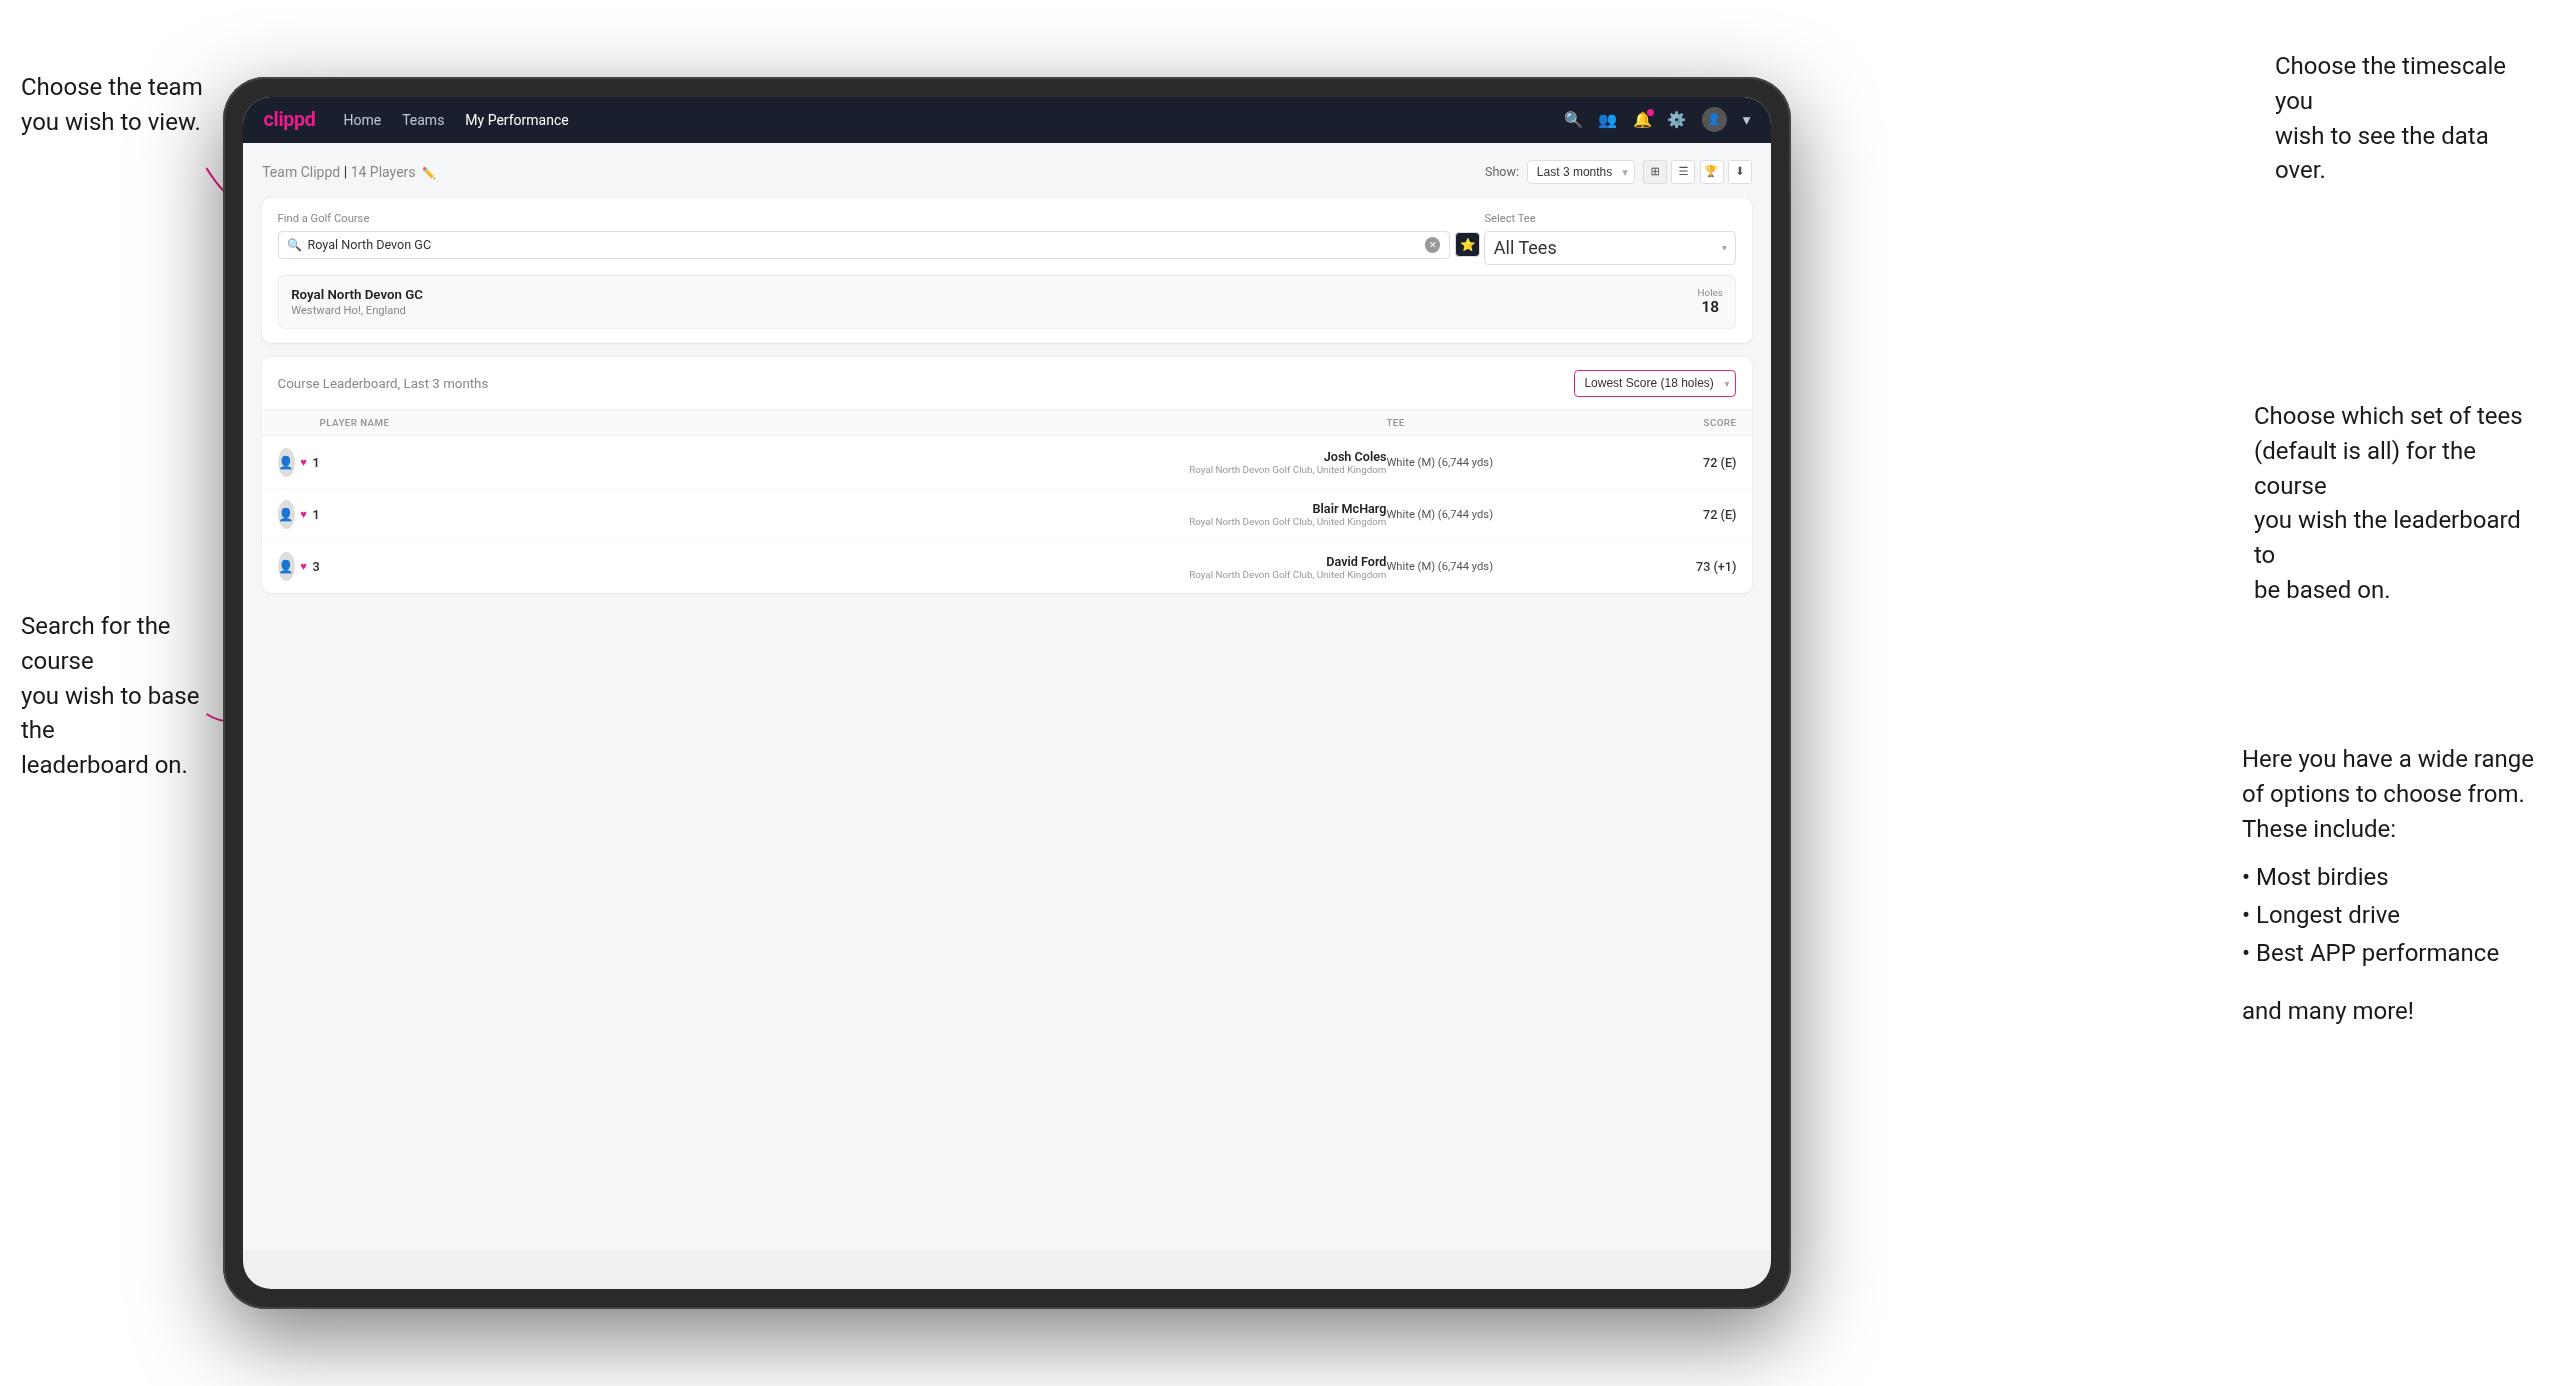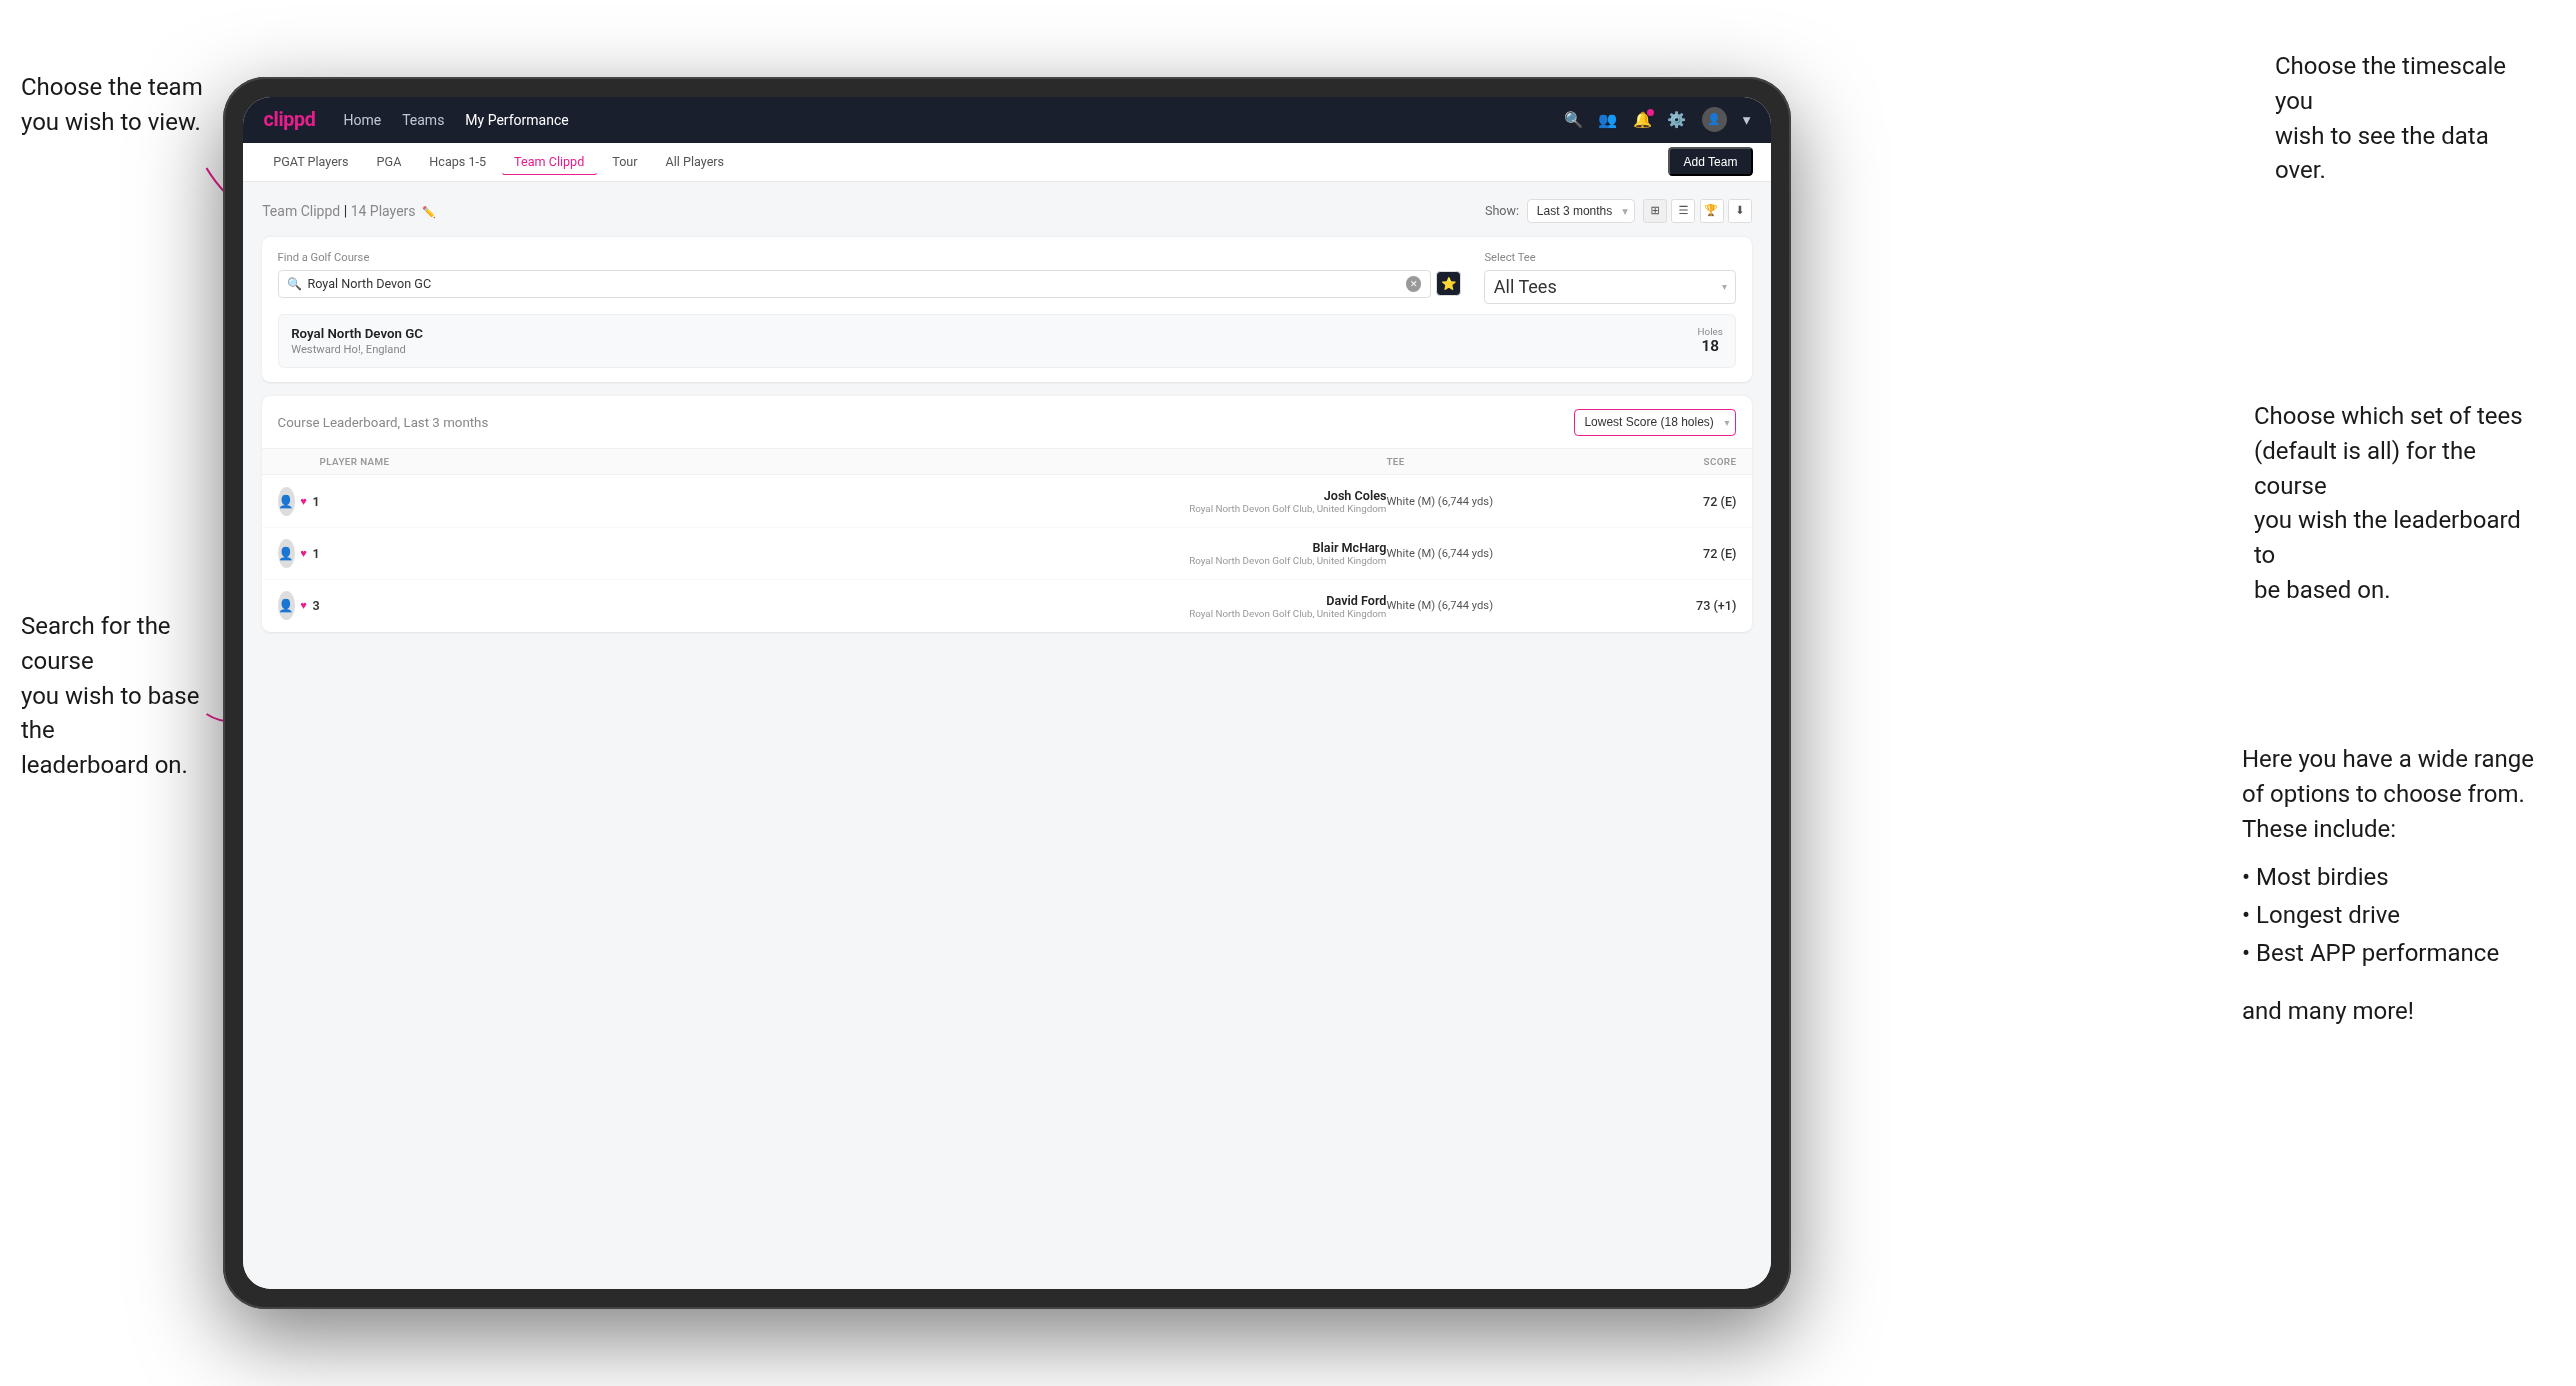--- a/index.html
+++ b/index.html
@@ -194,21 +194,21 @@
     
     .search-section {
       background: white;
       border-radius: 8.4px;
       padding: 14px 15.4px;
       margin-bottom: 14px;
       box-shadow: 0 0.7px 2.8px rgba(0,0,0,0.08);
     }
     .search-row {
       display: flex;
-      gap: 23px;
+      gap: 4px;
       align-items: flex-start;
     }
     .search-col {
       flex: 1;
     }
     .search-col-tee {
       width: 252px;
     }
     .field-label {
       font-size: 11.2px;
@@ -594,31 +594,20 @@
         <span class="nav-icon notification-badge">
           🔔
           <span class="badge-dot"></span>
         </span>
         <span class="nav-icon">⚙️</span>
         <div class="nav-avatar">👤</div>
         <span class="nav-icon">▾</span>
       </div>
     </div>
 
-    <div class="sub-nav">
-      <div class="sub-nav-tabs">
-        <span class="sub-nav-tab">PGAT Players</span>
-        <span class="sub-nav-tab">PGA</span>
-        <span class="sub-nav-tab">Hcaps 1-5</span>
-        <span class="sub-nav-tab active">Team Clippd</span>
-        <span class="sub-nav-tab">Tour</span>
-        <span class="sub-nav-tab">All Players</span>
-      </div>
-      <button class="add-team-btn">Add Team</button>
-    </div>
 
     <div class="main-content">
 
       <div class="team-header">
         <div style="display:flex;align-items:flex-end;">
           <span class="team-title">
             <span>Team Clippd</span>
             | <span>14 Players</span>
           </span>
           <span class="edit-icon">✏️</span>

